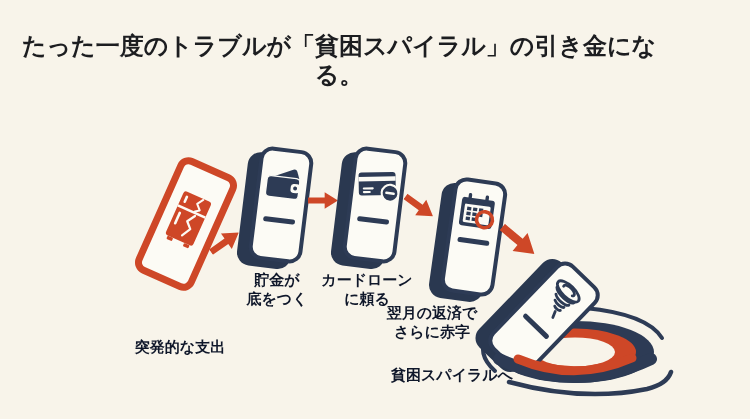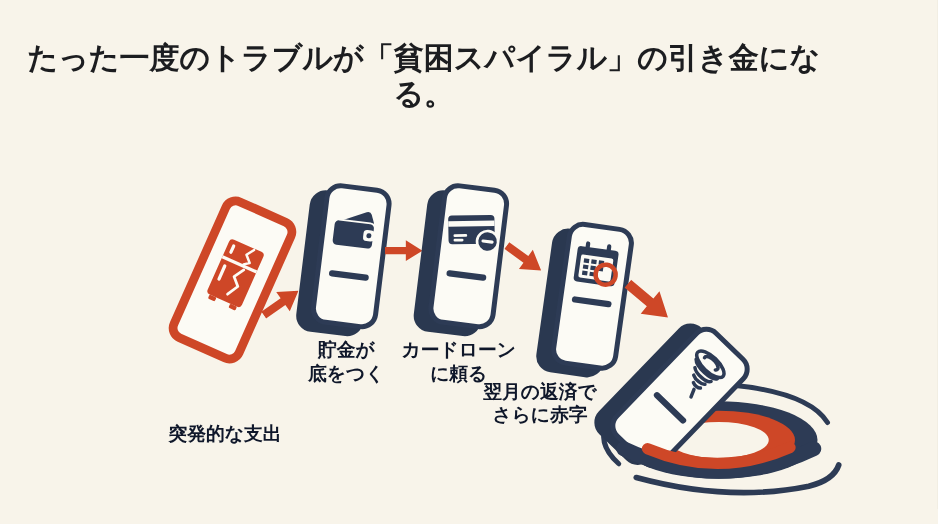--- a/index.html
+++ b/index.html
@@ -192,14 +192,17 @@
       <div class="tile-divider" style="top:58%;"></div>
     </div>
   </div>
 
   <svg style="position:absolute;left:465px;top:296px;pointer-events:none;" width="230" height="112" viewBox="0 0 230 112">
     <path d="M34,63 Q110,99 186,63" fill="none" stroke="#2D3B55" stroke-width="12" stroke-linecap="round"></path>
     <path d="M53,63 Q110,87 167,62" fill="none" stroke="#CE4727" stroke-width="9" stroke-linecap="round"></path>
     <path d="M44,86 Q118,106 182,93 Q202,88 206,76" fill="none" stroke="#2D3B55" stroke-width="4.5" stroke-linecap="round"></path>
   </svg>
 
+  <div class="label" style="left:377px;top:366px;width:150px;">
+    <span>貧困スパイラルへ</span>
+  </div>
 
 </div>
 
 </body></html>

